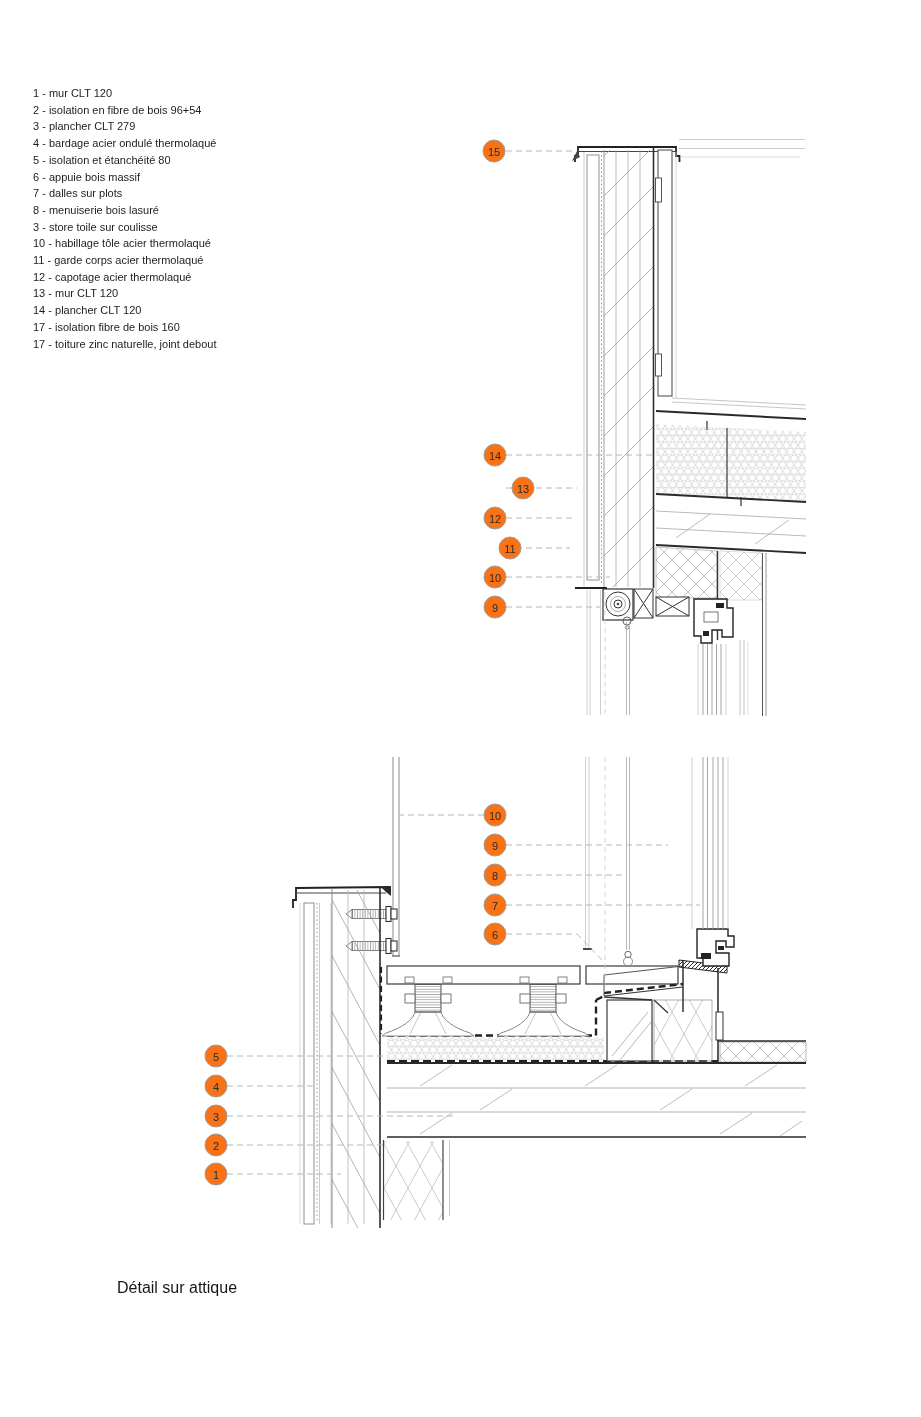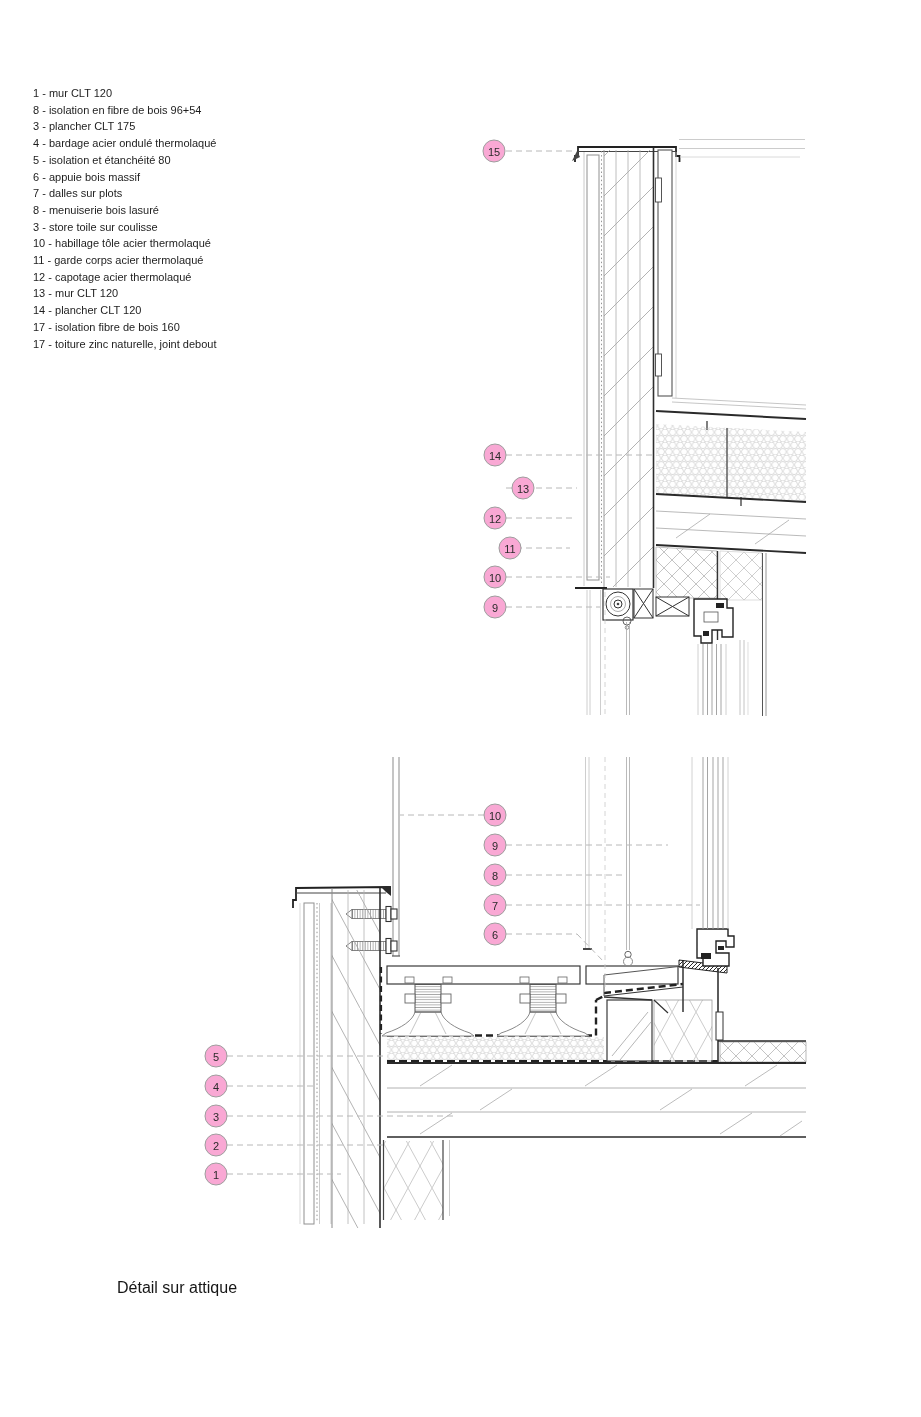--- a/index.html
+++ b/index.html
@@ -5,21 +5,21 @@
   html,body{margin:0;padding:0;background:#fff;}
   .page{
     position:relative;width:826px;height:1417px;background:#fff;overflow:hidden;
     font-family:"Liberation Sans", sans-serif;color:#1c1c1c;
   }
   .drawing-svg{position:absolute;left:0;top:0;}
   .legend{position:absolute;left:33px;top:85px;font-size:11px;line-height:16.7px;color:#1d1d1d;}
   .legend-item{white-space:nowrap;}
   .callout{
     position:absolute;width:21px;height:21px;border:1px solid #9e9e9e;border-radius:50%;
-    background:#f9a8d4;display:flex;align-items:center;justify-content:center;
+    background:#f97316;display:flex;align-items:center;justify-content:center;
     font-size:11px;color:#2b2b2b;transform:translate(-50%,-50%);z-index:3;
   }
   .title{position:absolute;left:117px;top:1279px;font-size:16px;color:#161616;}
 </style>
 </head>
 <body>
 
 <div class="page">
 
   <svg class="drawing-svg" width="921" height="1417" viewBox="0 0 921 1417">
@@ -349,22 +349,22 @@
         <line x1="227" y1="1086" x2="313" y2="1086"></line>
         <line x1="227" y1="1116" x2="455" y2="1116"></line>
         <line x1="227" y1="1145" x2="385" y2="1145"></line>
         <line x1="227" y1="1174" x2="341" y2="1174"></line>
       </g>
     </g>
   </svg>
 
   <div class="legend">
     <div class="legend-item">1 - mur CLT 120</div>
-    <div class="legend-item">8 - isolation en fibre de bois 96+54</div>
-    <div class="legend-item">3 - plancher CLT 175</div>
+    <div class="legend-item">2 - isolation en fibre de bois 96+54</div>
+    <div class="legend-item">3 - plancher CLT 279</div>
     <div class="legend-item">4 - bardage acier ondulé thermolaqué</div>
     <div class="legend-item">5 - isolation et étanchéité 80</div>
     <div class="legend-item">6 - appuie bois massif</div>
     <div class="legend-item">7 - dalles sur plots</div>
     <div class="legend-item">8 - menuiserie bois lasuré</div>
     <div class="legend-item">3 - store toile sur coulisse</div>
     <div class="legend-item">10 - habillage tôle acier thermolaqué</div>
     <div class="legend-item">11 - garde corps acier thermolaqué</div>
     <div class="legend-item">12 - capotage acier thermolaqué</div>
     <div class="legend-item">13 - mur CLT 120</div>

